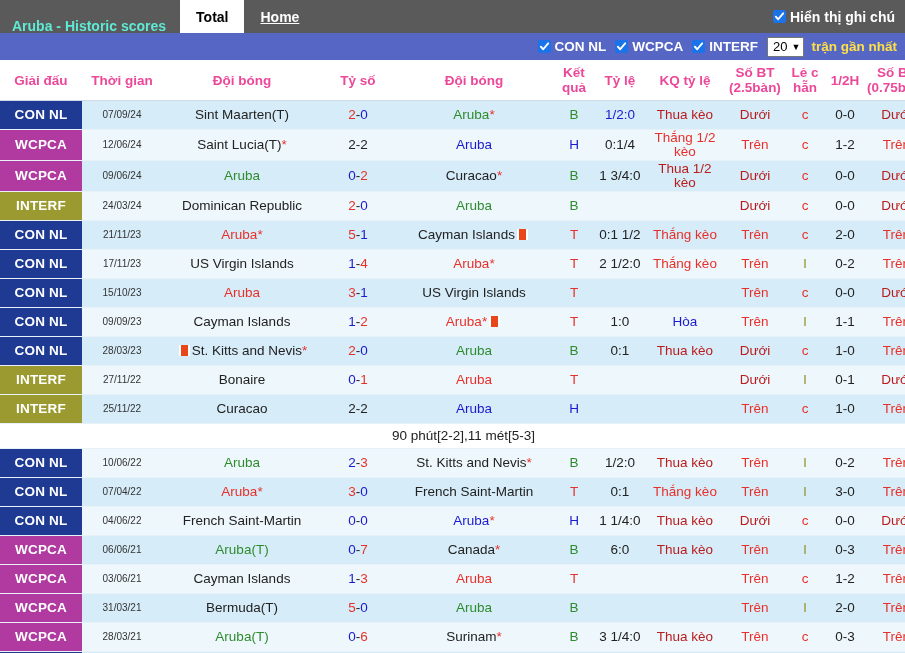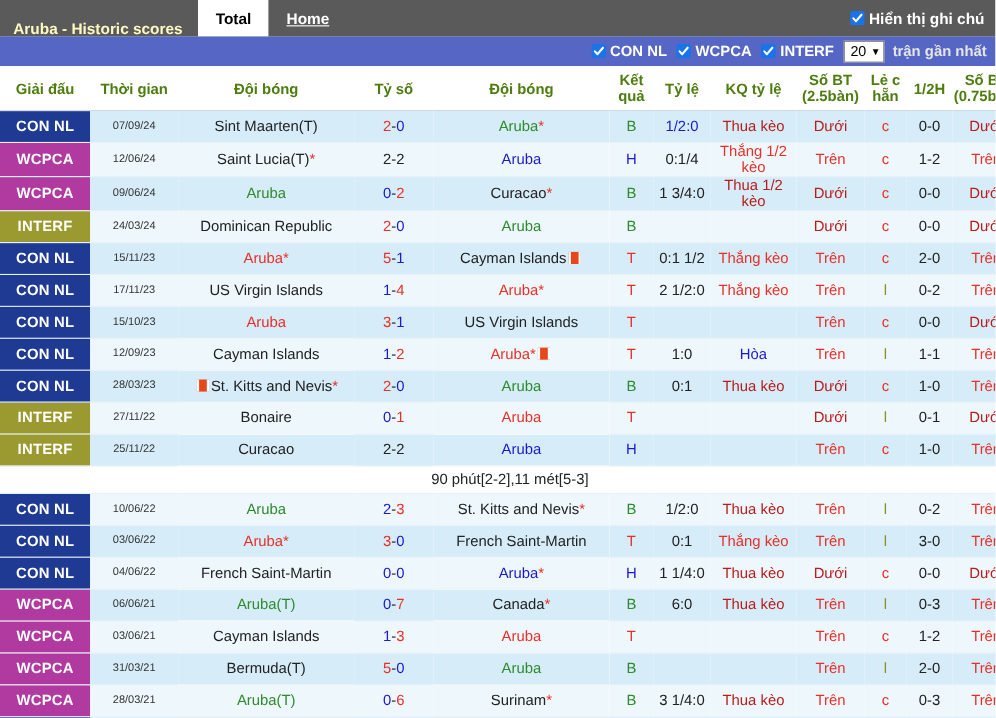--- a/index.html
+++ b/index.html
@@ -8,21 +8,21 @@
     font-family:"Liberation Sans","DejaVu Sans",sans-serif;
     background:#ffffff;
     -webkit-font-smoothing:antialiased;
   }
   
   .topbar{
     height:33px;background:#5a5a5a;display:flex;align-items:stretch;
     position:relative;
   }
   .topbar-title{
-    color:#fef9c3;font-weight:bold;font-size:14px;
+    color:#5eead4;font-weight:bold;font-size:14px;
     display:flex;align-items:center;padding:18px 14px 0 12px;white-space:nowrap;
   }
   .tab{
     display:flex;align-items:center;padding:0 16px;font-size:14px;font-weight:bold;
     color:#ffffff;white-space:nowrap;cursor:pointer;
   }
   .tab.active{background:#ffffff;color:#000000;}
   .tab.link{text-decoration:underline;}
   .topbar-right{
     margin-left:auto;display:flex;align-items:center;padding-right:10px;gap:4px;
@@ -41,26 +41,26 @@
   }
   .filt{display:flex;align-items:center;gap:4px;margin-left:9px;cursor:pointer;}
   .filt .lbl{color:#ffffff;font-size:13.5px;font-weight:bold;white-space:nowrap;}
   .selwrap{
     margin-left:9px;display:flex;align-items:flex-start;
     background:#ffffff;border:1px solid #767676;height:18px;padding:0 3px 0 5px;
     cursor:pointer;
   }
   .selwrap .selval{font-size:13px;color:#000;line-height:18px;}
   .selwrap .arrow{margin-left:4px;font-size:9px;color:#000;line-height:18px;}
-  .tail{color:#e5e5e5;font-size:13.5px;font-weight:bold;margin-left:7px;white-space:nowrap;}
+  .tail{color:#fde047;font-size:13.5px;font-weight:bold;margin-left:7px;white-space:nowrap;}
 
   
   table{border-collapse:collapse;width:905px;table-layout:fixed;}
   thead th{
-    background:#ffffff;color:#4d7c0f;font-size:13.5px;font-weight:bold;
+    background:#ffffff;color:#ec4899;font-size:13.5px;font-weight:bold;
     text-align:center;vertical-align:middle;
     padding:2px 1px;line-height:15px;height:36px;
     border-bottom:1px solid #cfd8e3;
   }
   tbody td{
     font-size:13.5px;text-align:center;vertical-align:middle;
     height:26px;padding:1px 2px;line-height:14px;
     border-bottom:1px solid #e8f1f8;color:#222;
   }
   tr.alt0 td{background:#d6ecf8;}
@@ -225,21 +225,21 @@
         <td class=""><span class="c-green">B</span></td>
         <td class=""><span class="c-black"></span></td>
         <td class=""><span class="c-black"></span></td>
         <td class=""><span class="c-darkgreen">Dưới</span></td>
         <td class=""><span class="c-red">c</span></td>
         <td class=""><span class="c-black">0-0</span></td>
         <td class=""><span class="c-darkgreen">Dưới</span></td>
       </tr>
       <tr class="alt0">
         <td class="league" style="background: rgb(31, 58, 147);">CON NL</td>
-        <td class="date"><span>15/11/23</span></td>
+        <td class="date"><span>21/11/23</span></td>
         <td class="team"><span class="c-red">Aruba</span><span class="star">*</span></td>
         <td class="score"><span class="c-red">5</span><span class="c-black">-</span><span class="c-blue">1</span></td>
         <td class="team"><span class="c-black">Cayman Islands</span><span class="rcard"></span></td>
         <td class=""><span class="c-red">T</span></td>
         <td class=""><span class="c-black">0:1 1/2</span></td>
         <td class=""><span class="c-red">Thắng kèo</span></td>
         <td class=""><span class="c-red">Trên</span></td>
         <td class=""><span class="c-red">c</span></td>
         <td class=""><span class="c-black">2-0</span></td>
         <td class=""><span class="c-red">Trên</span></td>
@@ -267,21 +267,21 @@
         <td class=""><span class="c-red">T</span></td>
         <td class=""><span class="c-black"></span></td>
         <td class=""><span class="c-black"></span></td>
         <td class=""><span class="c-red">Trên</span></td>
         <td class=""><span class="c-red">c</span></td>
         <td class=""><span class="c-black">0-0</span></td>
         <td class=""><span class="c-darkgreen">Dưới</span></td>
       </tr>
       <tr class="alt1">
         <td class="league" style="background: rgb(31, 58, 147);">CON NL</td>
-        <td class="date"><span>12/09/23</span></td>
+        <td class="date"><span>09/09/23</span></td>
         <td class="team"><span class="c-black">Cayman Islands</span></td>
         <td class="score"><span class="c-blue">1</span><span class="c-black">-</span><span class="c-red">2</span></td>
         <td class="team"><span class="c-red">Aruba</span><span class="star">*</span><span class="rcard"></span></td>
         <td class=""><span class="c-red">T</span></td>
         <td class=""><span class="c-black">1:0</span></td>
         <td class=""><span class="c-blue">Hòa</span></td>
         <td class=""><span class="c-red">Trên</span></td>
         <td class=""><span class="c-olive">l</span></td>
         <td class=""><span class="c-black">1-1</span></td>
         <td class=""><span class="c-red">Trên</span></td>
@@ -340,21 +340,21 @@
         <td class=""><span class="c-green">B</span></td>
         <td class=""><span class="c-black">1/2:0</span></td>
         <td class=""><span class="c-darkgreen">Thua kèo</span></td>
         <td class=""><span class="c-red">Trên</span></td>
         <td class=""><span class="c-olive">l</span></td>
         <td class=""><span class="c-black">0-2</span></td>
         <td class=""><span class="c-red">Trên</span></td>
       </tr>
       <tr class="alt0">
         <td class="league" style="background: rgb(31, 58, 147);">CON NL</td>
-        <td class="date"><span>03/06/22</span></td>
+        <td class="date"><span>07/04/22</span></td>
         <td class="team"><span class="c-red">Aruba</span><span class="star">*</span></td>
         <td class="score"><span class="c-red">3</span><span class="c-black">-</span><span class="c-blue">0</span></td>
         <td class="team"><span class="c-black">French Saint-Martin</span></td>
         <td class=""><span class="c-red">T</span></td>
         <td class=""><span class="c-black">0:1</span></td>
         <td class=""><span class="c-red">Thắng kèo</span></td>
         <td class=""><span class="c-red">Trên</span></td>
         <td class=""><span class="c-olive">l</span></td>
         <td class=""><span class="c-black">3-0</span></td>
         <td class=""><span class="c-red">Trên</span></td>

